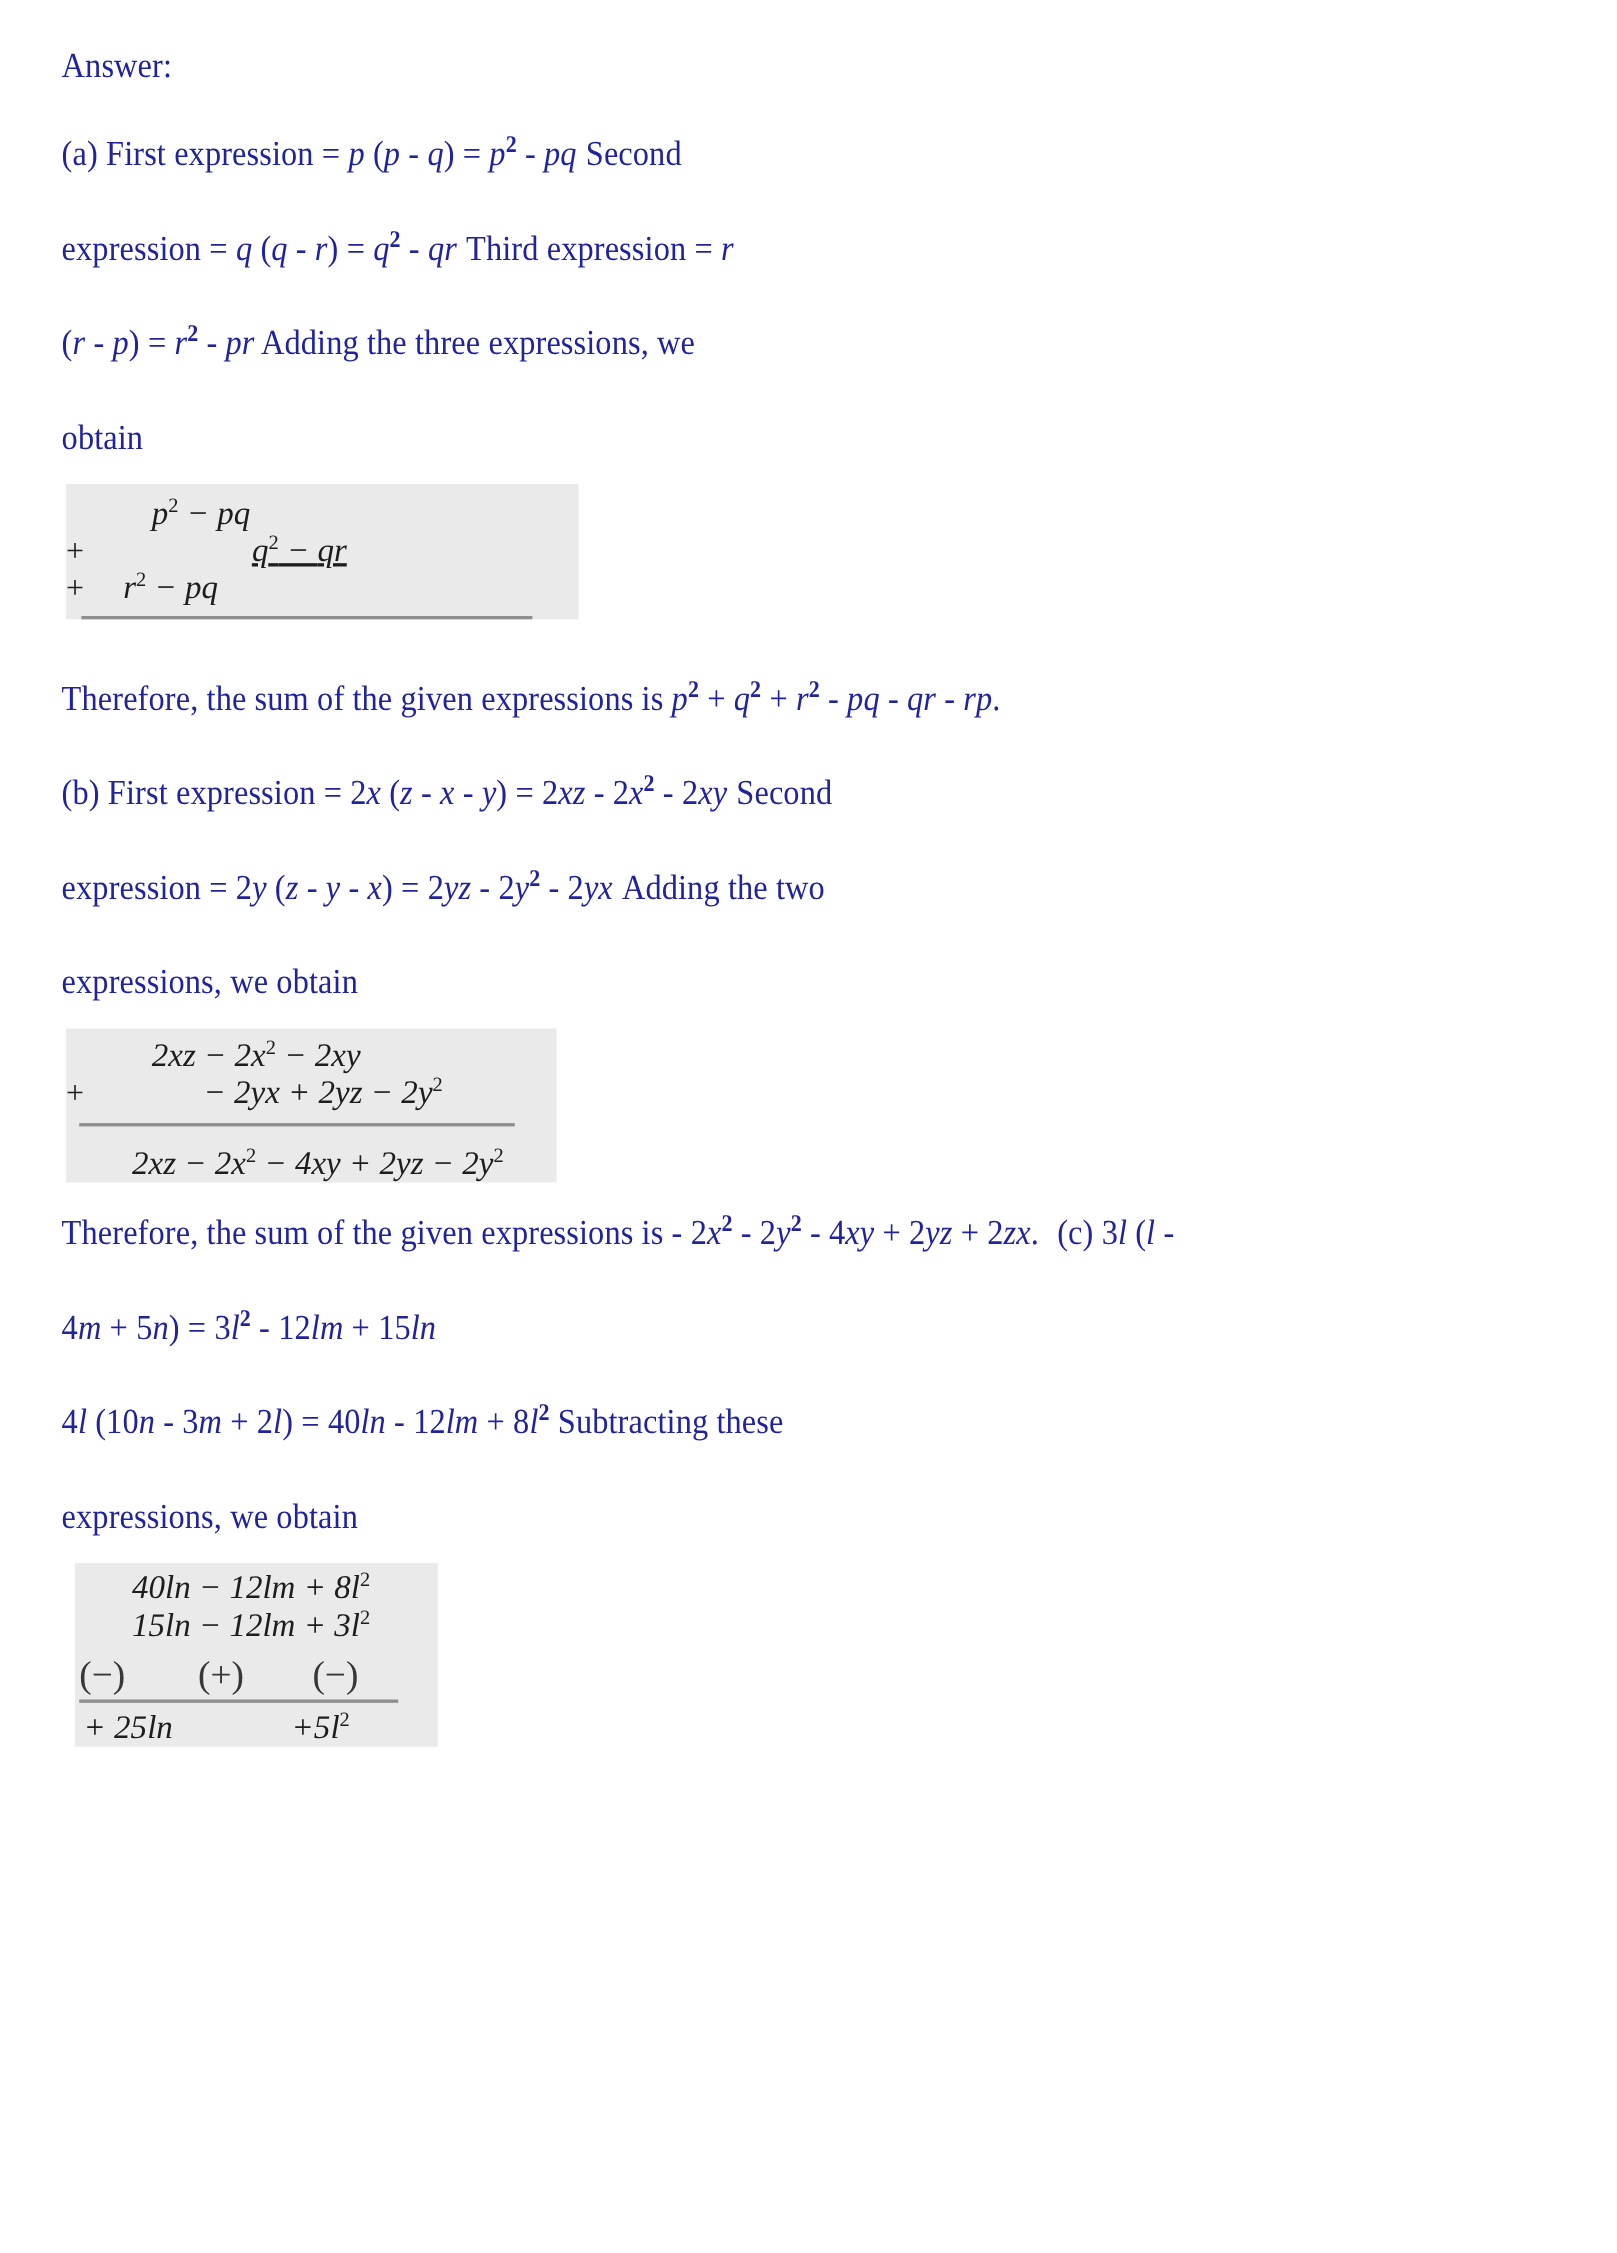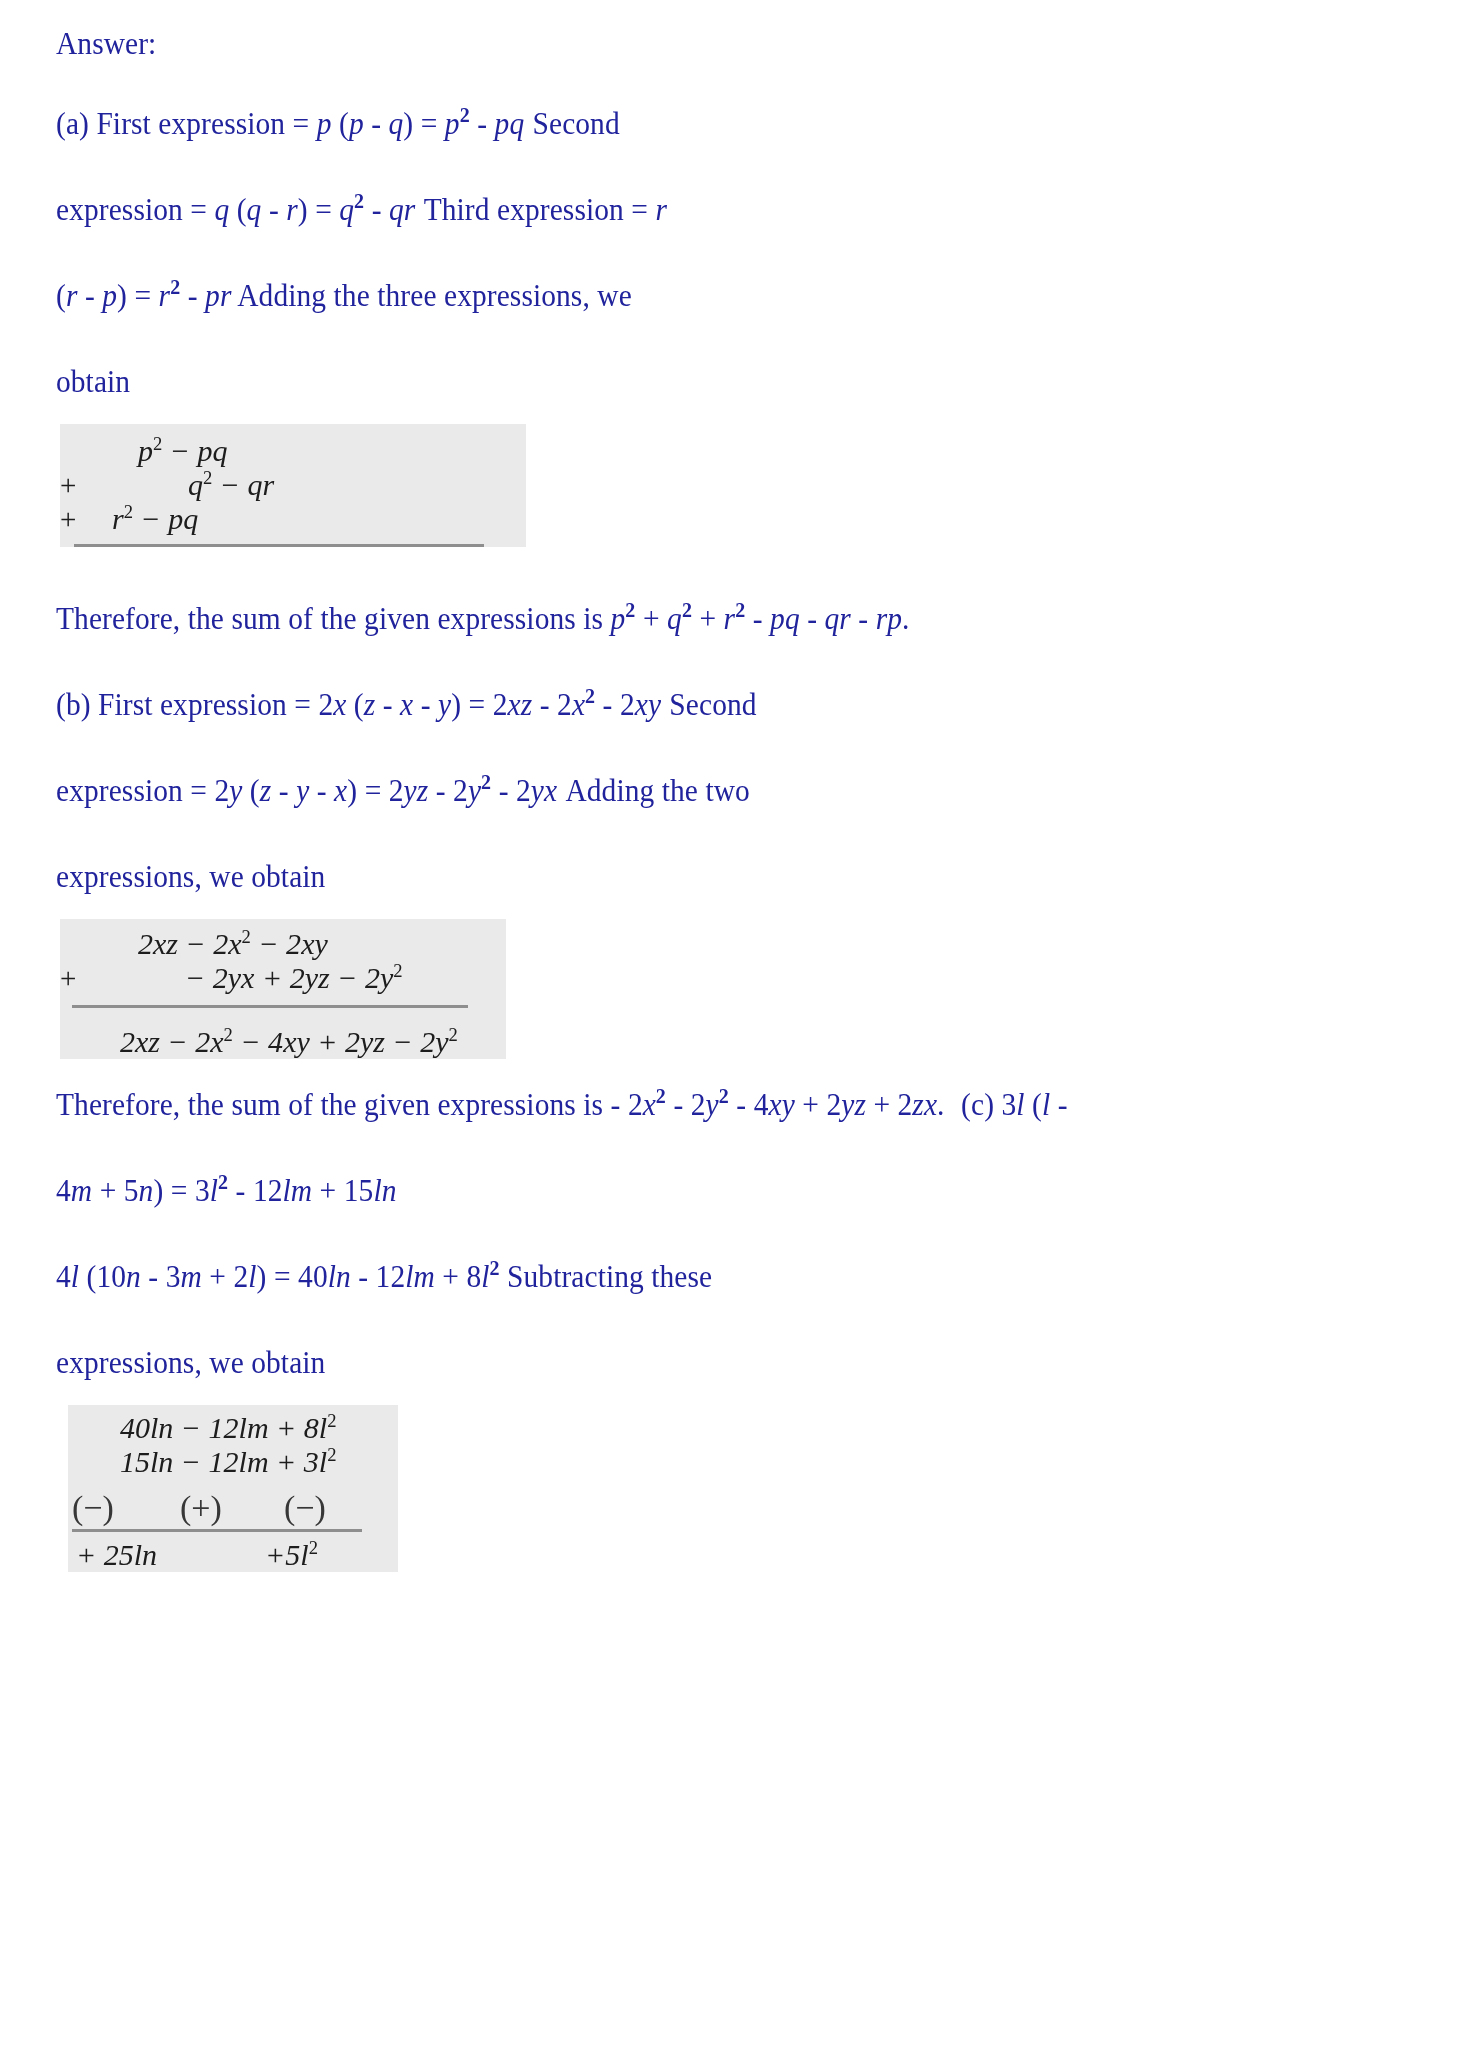--- a/index.html
+++ b/index.html
@@ -14,21 +14,21 @@
     font-family: "Liberation Serif", "DejaVu Serif", serif;
     overflow: hidden;
   }
 
   .page {
     position: relative;
     width: 1223px;
     height: 2048px;
     background: #ffffff;
     box-sizing: border-box;
-    padding: 0 56px;
+    padding: 16px 56px;
   }
 
   
   .prose {
     color: #20239c;
     font-family: "Liberation Serif", "DejaVu Serif", serif;
     font-size: 32px;
     line-height: 86px;
     letter-spacing: 0.1px;
     white-space: nowrap;
@@ -86,21 +86,21 @@
     white-space: nowrap;
     font-size: 34px;
     color: #3a3a3a;
     font-style: normal;
   }
 
   
   #mb1 { margin-left: 4px; width: 466px; padding-top: 10px; }
   #mb1 .r1 { padding-left: 78px; }
   #mb1 .r2 { padding-left: 0; }
-  #mb1 .r2 .val { margin-left: 76px; }
+  #mb1 .r2 .val { margin-left: 117px; text-decoration: underline; }
   #mb1 .r3 .val { }
   #mb1 .rule { margin: 8px 0 4px 0; width: 410px; margin-left: 14px;}
   #mb1 .sumrow { padding-left: 66px; }
 
   
   #mb2 { margin-left: 4px; width: 446px; padding-top: 8px; }
   #mb2 .r1 { padding-left: 78px; }
   #mb2 .r2 .val { margin-left: 73px; }
   #mb2 .rule { margin: 10px 0 6px 0; width: 396px; margin-left: 12px; }
   #mb2 .sumrow { padding-left: 60px; margin-top: 17px; }

